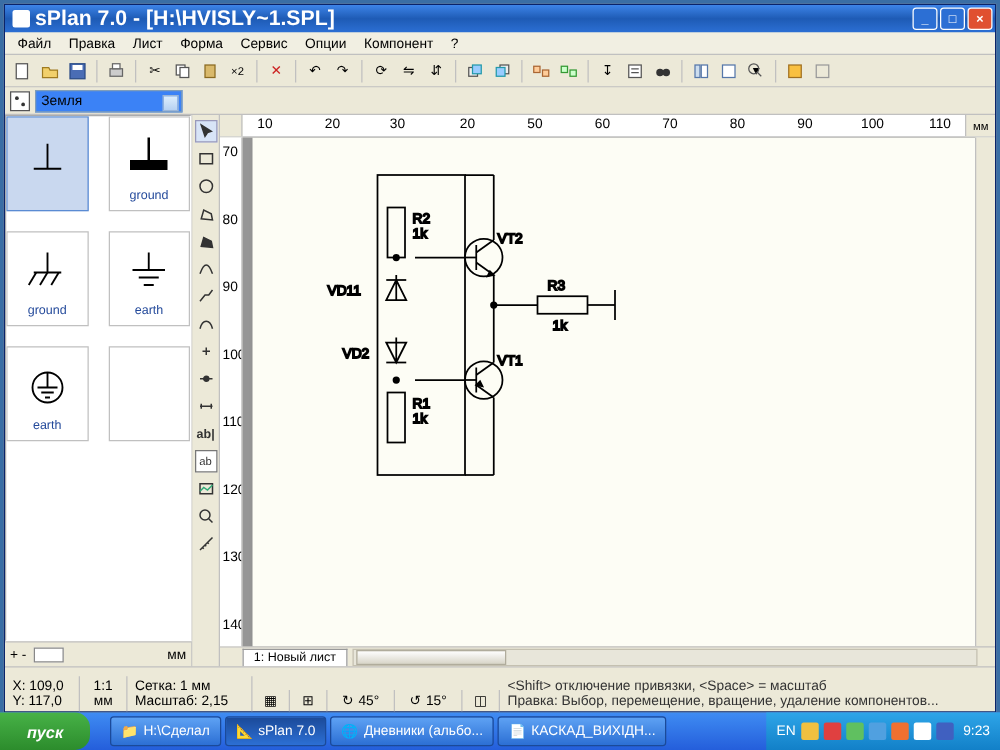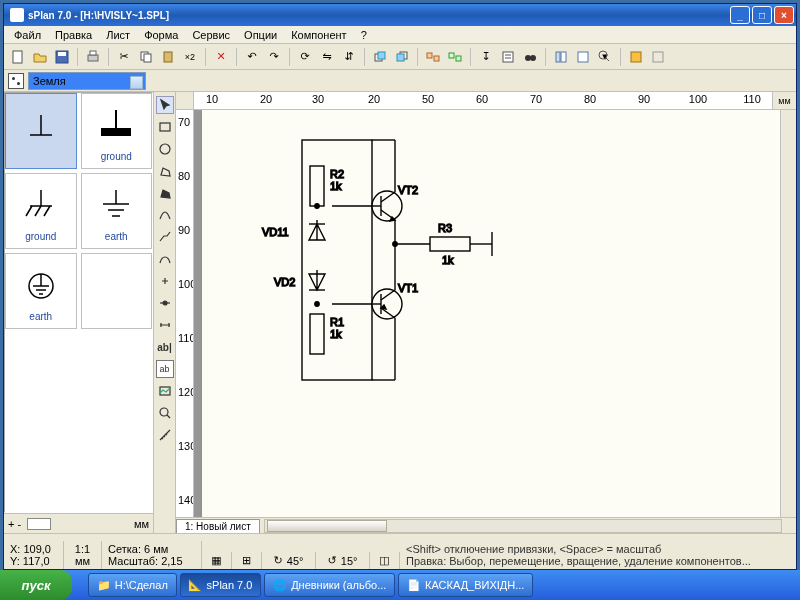--- a/index.html
+++ b/index.html
@@ -7,21 +7,21 @@
     --chrome:#ece9d8; --chrome-dark:#c9c4b3; --border:#808080; --border-light:#c0c0c0;
     --menu:#f1efe2; --canvas:#fdfdf5; --accent:#5a8bd3; --sel:#c9d8ef;
     --task1:#245edb; --task2:#3f8cf3;
   }
   *{box-sizing:border-box;font-family:Tahoma,Arial,sans-serif;font-size:11px;user-select:none}
   html,body{margin:0;padding:0;width:800px;height:600px;overflow:hidden;background:var(--xp-blue)}
   .window{position:absolute;inset:3px 3px 30px 3px;background:var(--chrome);display:flex;flex-direction:column;border:1px solid #0a246a}
   
   .titlebar{height:22px;background:linear-gradient(180deg,var(--xp-title2),var(--xp-title1) 50%,var(--xp-title3));display:flex;align-items:center;color:#fff;padding:0 2px 0 6px}
   .titlebar .icon{width:14px;height:14px;background:#fff;border-radius:2px;margin-right:4px;display:inline-block}
-  .titlebar .title{font-weight:bold;flex:1;font-size:10px;white-space:nowrap}
+  .titlebar .title{font-weight:bold;flex:1;font-size:17px;white-space:nowrap}
   .winbtns{display:flex;gap:2px}
   .winbtn{width:20px;height:18px;border:1px solid #fff;border-radius:3px;display:flex;align-items:center;justify-content:center;font-weight:bold;font-size:10px;color:#fff}
   .winbtn.min{background:#2c6fd4}.winbtn.max{background:#2c6fd4}.winbtn.cls{background:#e05030}
   
   .menubar{height:18px;background:var(--menu);display:flex;align-items:center;padding:0 4px;gap:2px;border-bottom:1px solid var(--border-light)}
   .menubar span{padding:2px 6px}
   
   .toolbar{height:26px;background:var(--chrome);display:flex;align-items:center;padding:0 4px;gap:2px;border-bottom:1px solid var(--border-light)}
   .tb{width:20px;height:20px;border:1px solid transparent;display:flex;align-items:center;justify-content:center;border-radius:2px}
   .tb svg{width:14px;height:14px}
@@ -29,21 +29,21 @@
   
   .toolbar2{height:22px;background:var(--chrome);display:flex;align-items:center;padding:0 4px;gap:4px;border-bottom:1px solid var(--border-light)}
   .dice{width:16px;height:16px;background:#fff;border:1px solid #555;position:relative}
   .dice::before,.dice::after{content:"";position:absolute;width:3px;height:3px;background:#333;border-radius:50%}
   .dice::before{top:3px;left:3px}.dice::after{bottom:3px;right:3px}
   .dropdown{flex:0 0 118px;height:18px;background:#3b82f6;border:1px solid #7f9db9;display:flex;align-items:center;padding:0 14px 0 4px;position:relative}
   .dropdown::after{content:"";position:absolute;right:2px;top:3px;width:11px;height:11px;background:linear-gradient(#ddeefd,#b6d1f2);border:1px solid #9cb6d6}
   
   .main{flex:1;display:flex;min-height:0}
   .side{width:150px;background:var(--chrome);border-right:1px solid var(--border-light);display:flex;flex-direction:column}
-  .palette{flex:1;background:#fff;border:1px inset #fff;margin:0;overflow:auto;display:grid;grid-template-columns:1fr 1fr;grid-auto-rows:76px;gap:4px}
+  .palette{flex:1;background:#fff;border:1px inset #fff;margin:0;overflow:auto;display:grid;grid-template-columns:1fr 1fr;grid-auto-rows:76px;gap:16px}
   .pal{border:1px solid #c0c0c0;display:flex;flex-direction:column;align-items:center;justify-content:center;background:#fff}
   .pal.sel{background:var(--sel);border-color:var(--accent)}
   .pal .sym{height:50px;display:flex;align-items:center;justify-content:center}
   .pal .sym svg{width:50px;height:44px}
   .pal .lbl{font-size:10px;color:#244a9b;text-align:center}
   .sidebtm{height:20px;border-top:1px solid var(--border-light);display:flex;align-items:center;padding:0 4px;gap:6px;font-size:10px}
   .toolcol{width:22px;background:var(--chrome);border-right:1px solid var(--border-light);display:flex;flex-direction:column;align-items:center;padding-top:4px;gap:4px}
   .tc{width:18px;height:18px;display:flex;align-items:center;justify-content:center;border:1px solid transparent}
   .tc svg{width:14px;height:14px;stroke:#333;fill:none;stroke-width:1.2}
   .tc.sel{border:1px solid #99b;background:#d8e4f7}
@@ -54,21 +54,21 @@
   .ruler-h .ticks{flex:1;position:relative;font-size:9px;overflow:hidden}
   .ruler-h .ticks span{position:absolute;top:1px;transform:translateX(-50%)}
   .ruler-h .unit{width:24px;text-align:center;background:var(--chrome);border-left:1px solid var(--border-light);line-height:18px;font-size:9px}
   .canvasrow{flex:1;display:flex;min-height:0}
   .ruler-v{width:18px;background:#fff;border-right:1px solid var(--border-light);position:relative;font-size:9px;overflow:hidden}
   .ruler-v span{position:absolute;left:2px;transform:translateY(-50%)}
   .scrollarea{flex:1;background:#969696;overflow:hidden;position:relative}
   .sheet{position:absolute;left:8px;top:0;width:586px;height:472px;background:var(--canvas);box-shadow:2px 2px 4px rgba(0,0,0,.3)}
   .sheet svg{position:absolute;inset:0;width:100%;height:100%}
   .hscroll{height:16px;background:var(--chrome);border-top:1px solid var(--border-light);display:flex;align-items:center}
-  .hscroll .tab{background:#fff;border:1px solid #999;border-bottom:none;padding:1px 8px;margin-left:0;font-size:10px}
+  .hscroll .tab{background:#fff;border:1px solid #999;border-bottom:none;padding:1px 8px;margin-left:18px;font-size:10px}
   .hscroll .sbtrack{flex:1;height:14px;background:#e8e6da;margin:0 14px 0 4px;position:relative;border:1px solid #c4c0b0}
   .hscroll .sbthumb{position:absolute;left:2px;top:0;height:12px;width:120px;background:linear-gradient(#fefefe,#d8d5c8);border:1px solid #b0ac9c}
   .vscroll{width:16px;background:var(--chrome);border-left:1px solid var(--border-light)}
   
   .status{height:36px;border-top:1px solid var(--border-light);display:flex;align-items:flex-end;font-size:10px}
   .status .cell{border-right:1px solid var(--border-light);padding:2px 6px;display:flex;flex-direction:column;justify-content:center;white-space:nowrap}
   .status .hint{flex:1;color:#333;padding:2px 6px}
   
   .taskbar{position:absolute;left:0;right:0;bottom:0;height:30px;background:linear-gradient(180deg,var(--task2),var(--task1));display:flex;align-items:center;color:#fff;font-size:10px}
   .start{height:30px;width:72px;background:linear-gradient(180deg,#47b247,#2c8c2c);border-radius:0 12px 12px 0;display:flex;align-items:center;justify-content:center;font-weight:bold;font-style:italic;font-size:13px;margin-right:16px}
@@ -484,21 +484,21 @@
   <div class="status">
     <div class="cell" style="width:60px">
       <span>X: 109,0</span>
       <span>Y: 117,0</span>
     </div>
     <div class="cell" style="width:38px;align-items:center">
       <span>1:1</span>
       <span>мм</span>
     </div>
     <div class="cell" style="width:100px">
-      <span>Сетка: 6 мм</span>
+      <span>Сетка: 1 мм</span>
       <span>Масштаб: 2,15</span>
     </div>
     <div class="cell" style="width:30px;align-items:center">
       <span>▦</span>
     </div>
     <div class="cell" style="width:30px;align-items:center">
       <span>⊞</span>
     </div>
     <div class="cell" style="width:54px;flex-direction:row;gap:4px;align-items:center">
       <span>↻</span>
@@ -529,13 +529,24 @@
       <span>sPlan 7.0</span>
     </div>
   <div class="task">
       <span>🌐</span>
       <span>Дневники (альбо...</span>
     </div>
   <div class="task">
       <span>📄</span>
       <span>КАСКАД_ВИХІДН...</span>
     </div>
+  <div class="tray">
+    <span>EN</span>
+    <span class="trayico" style="background:#f0c040"></span>
+    <span class="trayico" style="background:#e04040"></span>
+    <span class="trayico" style="background:#60c060"></span>
+    <span class="trayico" style="background:#50a0e0"></span>
+    <span class="trayico" style="background:#f07030"></span>
+    <span class="trayico" style="background:#ffffff"></span>
+    <span class="trayico" style="background:#4060c0"></span>
+    <span class="clock">9:23</span>
+  </div>
 </div>
 
 </body></html>

